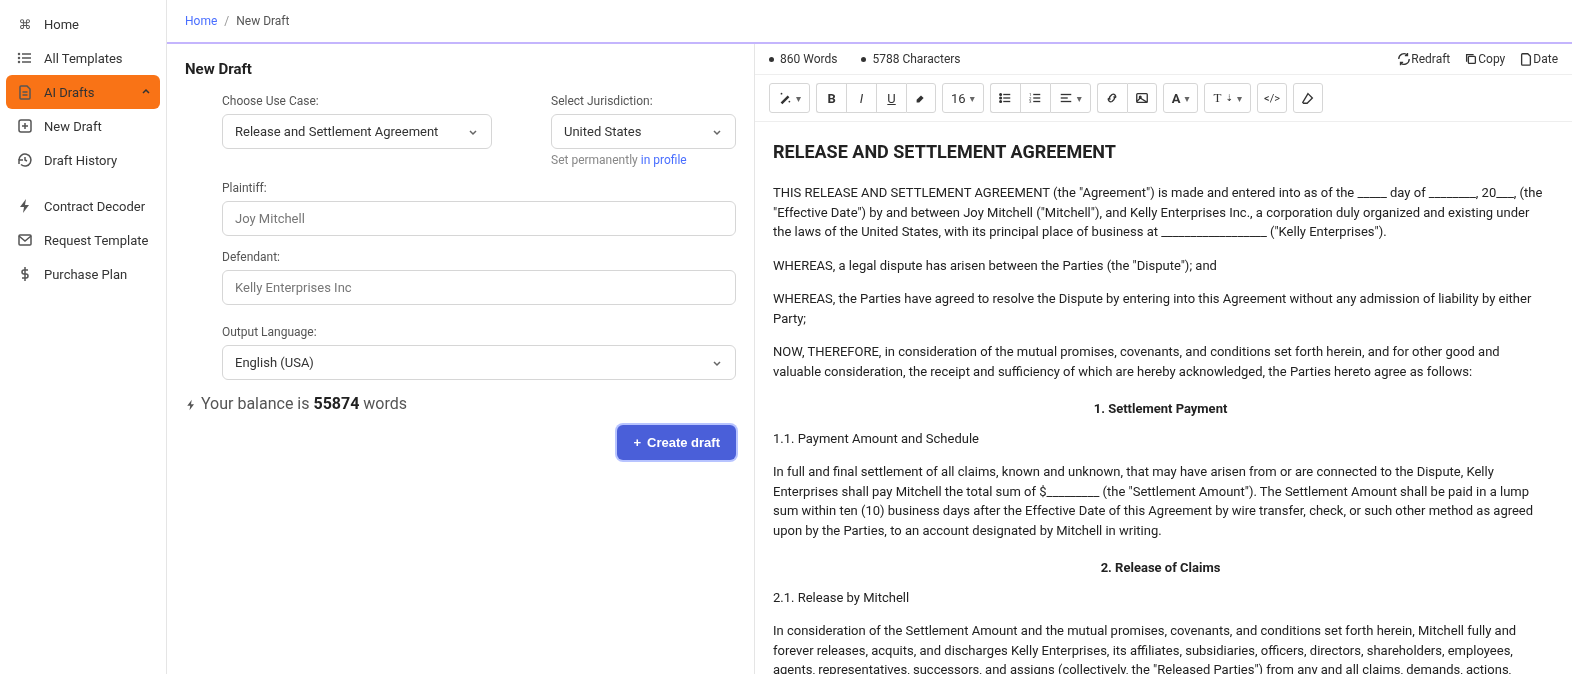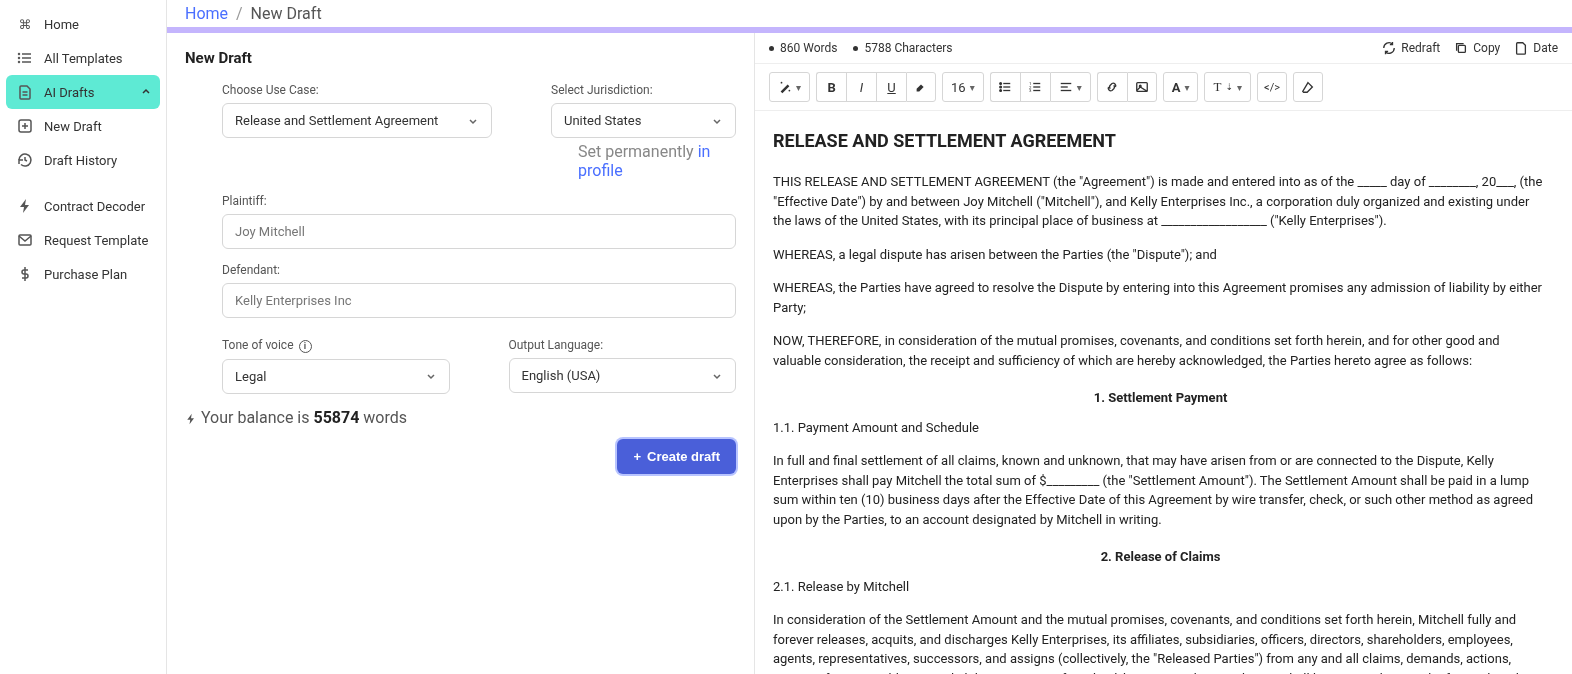--- a/index.html
+++ b/index.html
@@ -1,48 +1,48 @@
 <!DOCTYPE html>
 <html><head>
 <meta charset="utf-8">
 <style>
 * { box-sizing: border-box; margin: 0; padding: 0; }
 body { font-family: -apple-system, BlinkMacSystemFont, "Segoe UI", Roboto, sans-serif; font-size: 13px; color: #333; background: #fff; }
 .layout { display: flex; height: 674px; width: 1572px; }
 .sidebar { width: 167px; border-right: 1px solid #e5e5e5; padding: 8px 6px; }
 .side-item { display: flex; align-items: center; gap: 10px; padding: 9px 10px; border-radius: 6px; cursor: pointer; color: #333; font-size: 13px; }
-.side-item.active { background: #5eead4; }
+.side-item.active { background: #f97316; }
 .side-item.sub { padding-left: 10px; }
 .side-item .icon { width: 18px; display: flex; align-items: center; justify-content: center; color: #555; }
 .side-group { position: relative; }
 .chevron { position: absolute; right: 8px; top: 50%; transform: translateY(-50%); }
 .main { flex: 1; display: flex; flex-direction: column; overflow: hidden; }
-.breadcrumb { padding: 4px 18px; font-size: 16px; color: #4a6fff; border-bottom: 6px solid #c4b5fd; }
+.breadcrumb { padding: 14px 18px; font-size: 12px; color: #4a6fff; border-bottom: 2px solid #c4b5fd; }
 .breadcrumb .sep { color: #999; margin: 0 4px; }
 .breadcrumb .cur { color: #555; }
 .content { display: flex; flex: 1; overflow: hidden; }
 .form-col { width: 588px; padding: 16px 18px; border-right: 1px solid #e5e5e5; overflow-y: auto; }
 .page-title { font-size: 15px; font-weight: 700; margin-bottom: 16px; color: #222; }
 .row { display: flex; gap: 22px; margin-bottom: 14px; }
 .field { flex: 1; padding-left: 37px; }
 .label { font-size: 12px; color: #555; margin-bottom: 6px; display: block; }
 .select, .input { width: 100%; border: 1px solid #d6d6d6; border-radius: 6px; padding: 9px 12px; font-size: 13px; background: #fff; display: flex; align-items: center; justify-content: space-between; cursor: pointer; }
 .input { cursor: text; }
-.hint { font-size: 16px; color: #888; margin-top: 4px; margin-left: 27px; }
+.hint { font-size: 12px; color: #888; margin-top: 4px; }
 .hint a { color: #4a6fff; text-decoration: none; }
 .balance { font-size: 16px; color: #555; margin-top: 10px; }
 .balance b { color: #222; }
 .create-btn { background: #4a5fd9; color: #fff; border: none; border-radius: 6px; padding: 10px 16px; font-size: 13px; font-weight: 600; display: flex; align-items: center; gap: 6px; cursor: pointer; float: right; margin-top: 12px; box-shadow: 0 0 0 2px #b8c4ff; }
 .editor-col { flex: 1; display: flex; flex-direction: column; overflow: hidden; }
 .editor-top { display: flex; align-items: center; justify-content: space-between; padding: 8px 14px; border-bottom: 1px solid #eee; font-size: 12px; }
-.meta { display: flex; gap: 16px; }
+.meta { display: flex; gap: 24px; }
 .meta-item { display: flex; align-items: center; gap: 6px; color: #333; }
 .dot { width: 5px; height: 5px; border-radius: 50%; background: #333; }
 .actions { display: flex; gap: 14px; }
-.action { display: flex; align-items: center; gap: 5px; cursor: pointer; color: #333; }
+.action { display: flex; align-items: center; cursor: pointer; color: #333; }
 .toolbar { display: flex; gap: 6px; padding: 8px 14px; border-bottom: 1px solid #eee; align-items: center; }
 .tbtn { border: 1px solid #d6d6d6; border-radius: 3px; min-width: 30px; height: 30px; display: flex; align-items: center; justify-content: center; cursor: pointer; background: #fff; font-size: 13px; }
 .tbtn.wide { padding: 0 8px; gap: 4px; }
 .tgroup { display: flex; }
 .tgroup .tbtn { border-radius: 0; border-right: none; }
 .tgroup .tbtn:first-child { border-radius: 3px 0 0 3px; }
 .tgroup .tbtn:last-child { border-radius: 0 3px 3px 0; border-right: 1px solid #d6d6d6; }
 .doc { flex: 1; overflow-y: auto; padding: 16px 24px 16px 18px; font-size: 13px; line-height: 1.5; color: #222; }
 .doc h1 { font-size: 18px; font-weight: 700; margin-bottom: 18px; }
 .doc p { margin-bottom: 14px; }
@@ -192,33 +192,20 @@
             <div class="field">
           <span class="label">Defendant:</span>
           <div class="input">
             <span style="color:#777">Kelly Enterprises Inc</span>
           </div>
         </div>
           </div>
 
         <div class="row" style="margin-top:20px">
           <div class="field">
-            <span class="label">
-              <span>Tone of voice </span><span class="info-icon">i</span>
-            </span>
-            <div class="select">
-              <span>Legal</span>
-              <span class="caret">
-                <svg width="12" height="12" viewBox="0 0 12 12" fill="none" stroke="currentColor" stroke-width="1.5">
-                    <polyline points="3 5 6 8 9 5"></polyline>
-                  </svg>
-              </span>
-            </div>
-          </div>
-          <div class="field">
             <span class="label">Output Language:</span>
             <div class="select">
               <span>English (USA)</span>
               <span class="caret">
                 <svg width="12" height="12" viewBox="0 0 12 12" fill="none" stroke="currentColor" stroke-width="1.5">
                     <polyline points="3 5 6 8 9 5"></polyline>
                   </svg>
               </span>
             </div>
           </div>
@@ -365,21 +352,21 @@
             <svg width="14" height="14" viewBox="0 0 16 16" fill="currentColor">
                 <path d="M8 3l5 5-6 6H3l-1-1 6-10z" fill="none" stroke="currentColor" stroke-width="1.5"></path>
               </svg>
           </div>
         </div>
 
         <div class="doc">
           <h1>RELEASE AND SETTLEMENT AGREEMENT</h1>
           <p>THIS RELEASE AND SETTLEMENT AGREEMENT (the "Agreement") is made and entered into as of the _____ day of ________, 20___, (the "Effective Date") by and between Joy Mitchell ("Mitchell"), and Kelly Enterprises Inc., a corporation duly organized and existing under the laws of the United States, with its principal place of business at __________________ ("Kelly Enterprises").</p>
           <p>WHEREAS, a legal dispute has arisen between the Parties (the "Dispute"); and</p>
-          <p>WHEREAS, the Parties have agreed to resolve the Dispute by entering into this Agreement promises any admission of liability by either Party;</p>
+          <p>WHEREAS, the Parties have agreed to resolve the Dispute by entering into this Agreement without any admission of liability by either Party;</p>
           <p>NOW, THEREFORE, in consideration of the mutual promises, covenants, and conditions set forth herein, and for other good and valuable consideration, the receipt and sufficiency of which are hereby acknowledged, the Parties hereto agree as follows:</p>
           <h2>1. Settlement Payment</h2>
           <p>1.1. Payment Amount and Schedule</p>
           <p>In full and final settlement of all claims, known and unknown, that may have arisen from or are connected to the Dispute, Kelly Enterprises shall pay Mitchell the total sum of $_________ (the "Settlement Amount"). The Settlement Amount shall be paid in a lump sum within ten (10) business days after the Effective Date of this Agreement by wire transfer, check, or such other method as agreed upon by the Parties, to an account designated by Mitchell in writing.</p>
           <h2>2. Release of Claims</h2>
           <p>2.1. Release by Mitchell</p>
           <p>In consideration of the Settlement Amount and the mutual promises, covenants, and conditions set forth herein, Mitchell fully and forever releases, acquits, and discharges Kelly Enterprises, its affiliates, subsidiaries, officers, directors, shareholders, employees, agents, representatives, successors, and assigns (collectively, the "Released Parties") from any and all claims, demands, actions, causes of actions, obligations, liabilities, or suits of any kind, known or unknown, that Mitchell has or may have in the future directly or indirectly relating to the Dispute.</p>
         </div>
       </div>
     </div>

